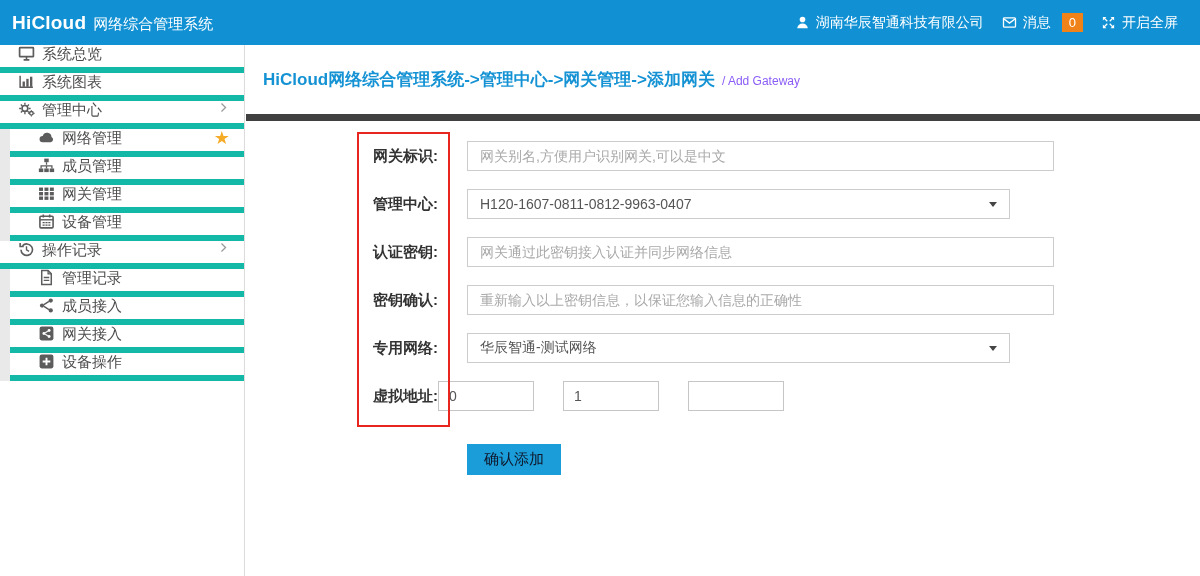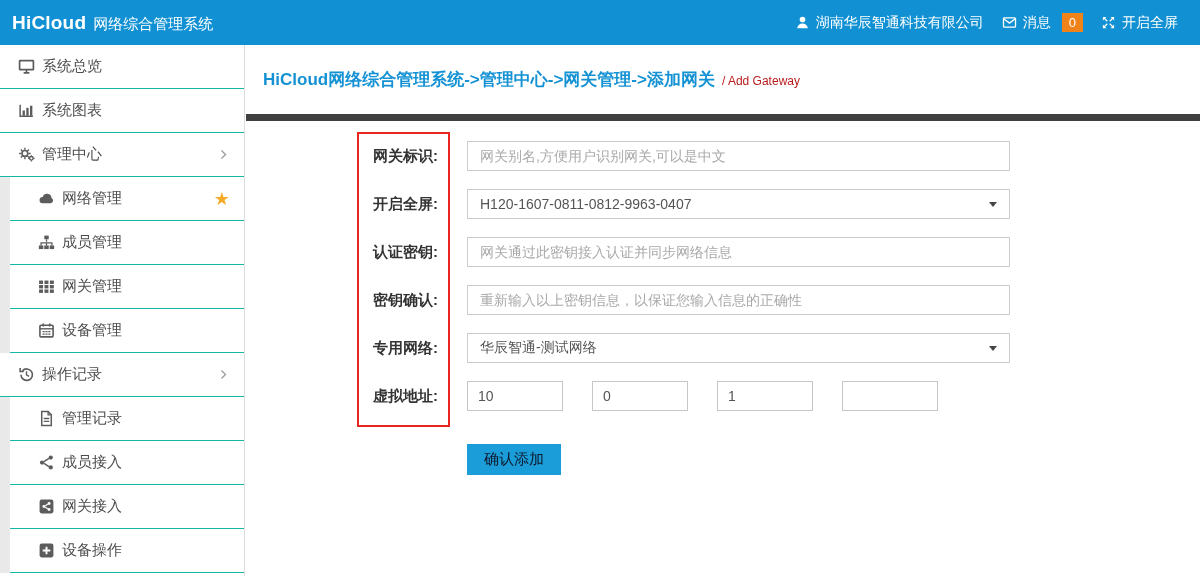--- a/index.html
+++ b/index.html
@@ -13,39 +13,39 @@
   .brand { padding-left:12px; display:flex; align-items:baseline; cursor:default; }
   .brand-bold { font-size:19px; font-weight:bold; letter-spacing:.2px; }
   .brand-rest { font-size:15px; margin-left:7px; }
   .topbar-right { margin-left:auto; display:flex; align-items:center; gap:18px; font-size:14px; padding-right:22px; }
   .topbar-item { display:flex; align-items:center; gap:6px; cursor:pointer; white-space:nowrap; }
   .badge { background:#ef8219; color:#fff; font-size:13px; line-height:19px; padding:0 7px; margin-left:5px; }
   .ticon { width:15px; height:15px; display:block; }
   
   .sidebar { position:absolute; top:45px; left:0; width:245px; bottom:0; background:#fff;
              border-right:1px solid #dcdcdc; }
-  .side-item { height:44px; display:flex; align-items:center; gap:7px;
-               border-bottom:1px solid #14b8a6; padding-left:18px; padding-right:14px;
+  .side-item { height:28px; display:flex; gap:7px;
+               border-bottom:6px solid #14b8a6; padding-left:18px; padding-right:14px;
                font-size:15px; color:#4d4d4d; cursor:pointer; background:#fff; }
   .submenu { border-left:10px solid #e9e9e9; }
   .submenu .side-item { padding-left:28px; }
   .sicon { width:17px; height:17px; color:#5c5c5c; flex:none; display:block; }
   .chevron { margin-left:auto; width:13px; height:13px; color:#9a9a9a; display:block; }
   .star { margin-left:auto; color:#f6ab27; font-size:18px; line-height:1; cursor:pointer; }
   
   .main { margin-left:246px; }
   .crumb-bar { height:76px; display:flex; align-items:center; padding-left:17px;
                border-bottom:7px solid #404040; }
   .crumb-main { color:#1492d4; font-size:17px; font-weight:bold; }
-  .crumb-suffix { color:#b91c1c; font-size:12px; margin-left:7px; padding-top:3px; }
+  .crumb-suffix { color:#8b5cf6; font-size:12px; margin-left:7px; padding-top:3px; }
   .form-area { padding-top:20px; }
   .form-row { display:flex; align-items:center; height:30px; margin-bottom:18px; }
   .form-label { width:192px; text-align:right; font-size:15px; font-weight:bold; color:#333; flex:none; }
   .field { margin-left:29px; }
-  .text-input { width:543px; height:30px; border:1px solid #ccc; padding:0 12px;
+  .text-input { width:587px; height:30px; border:1px solid #ccc; padding:0 12px;
                 font-size:14px; color:#555; font-family:inherit; outline:none; }
   .text-input::placeholder { color:#a9a9a9; }
   .select-box { width:543px; height:30px; border:1px solid #ccc; display:flex; align-items:center;
                 justify-content:space-between; padding:0 12px; font-size:14px; color:#555; cursor:pointer; }
   .caret { width:0; height:0; border-left:4px solid transparent; border-right:4px solid transparent;
            border-top:5px solid #454545; }
   .ip-input { width:96px; height:30px; border:1px solid #c6c6c6; padding:0 10px;
               font-size:14px; color:#555; font-family:inherit; outline:none; margin-right:29px; }
   .submit-btn { margin-left:221px; margin-top:15px; width:94px; height:31px; background:#1a9dd9;
                 color:#0f172a; border:none; font-size:15px; font-family:inherit; cursor:pointer; }
@@ -222,21 +222,21 @@
   </div>
 
   <div class="form-area">
 
     <div class="form-row">
       <div class="form-label">网关标识:</div>
       <input class="text-input field" type="text" placeholder="网关别名,方便用户识别网关,可以是中文" style="">
     </div>
 
     <div class="form-row">
-      <div class="form-label">开启全屏:</div>
+      <div class="form-label">管理中心:</div>
       <div class="select-box field">
         <span>H120-1607-0811-0812-9963-0407</span>
         <span class="caret"></span>
       </div>
     </div>
 
     <div class="form-row">
       <div class="form-label">认证密钥:</div>
       <input class="text-input field" type="text" placeholder="网关通过此密钥接入认证并同步网络信息" style="">
     </div>
@@ -249,21 +249,20 @@
     <div class="form-row">
       <div class="form-label">专用网络:</div>
       <div class="select-box field">
         <span>华辰智通-测试网络</span>
         <span class="caret"></span>
       </div>
     </div>
 
     <div class="form-row">
       <div class="form-label">虚拟地址:</div>
-      <input class="ip-input field" type="text" value="10" style="">
       <input class="ip-input" type="text" value="0" style="">
       <input class="ip-input" type="text" value="1" style="">
       <input class="ip-input" type="text" value="" style="">
     </div>
 
     <button class="submit-btn">确认添加</button>
   </div>
 </div>
 
 <div class="annotation"></div>

